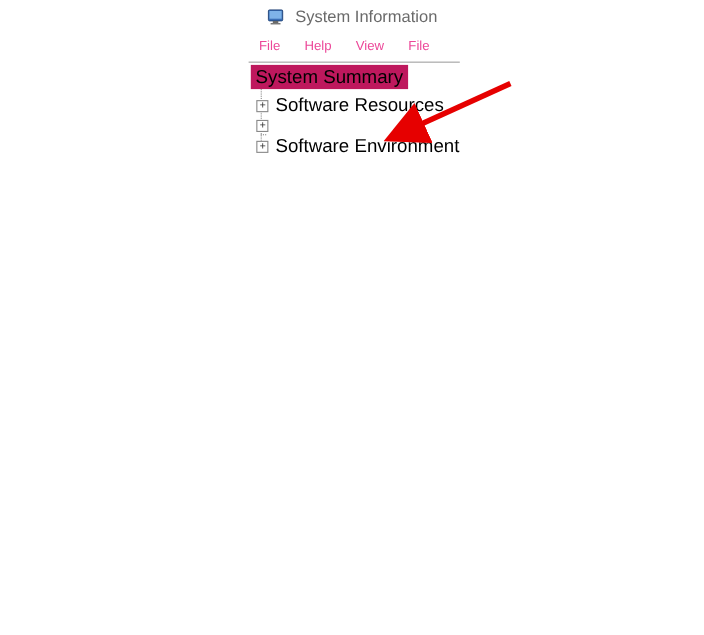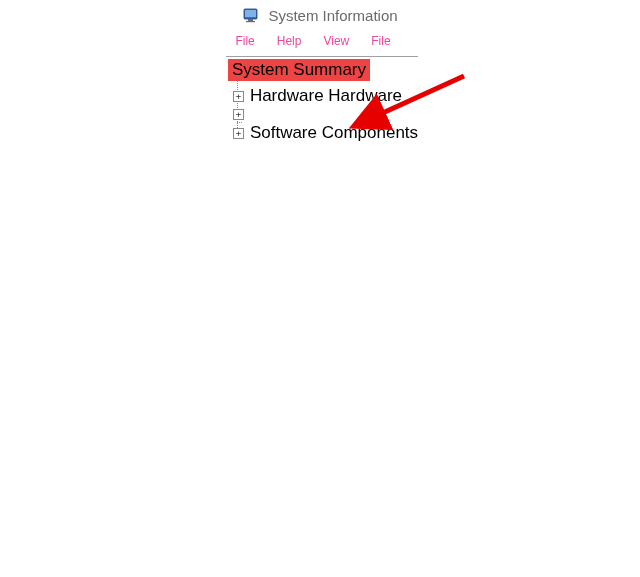--- a/index.html
+++ b/index.html
@@ -63,21 +63,21 @@
       margin-right: 0;
     }
     .tree-panel {
       padding-top: 2px;
       position: relative;
     }
     .tree-root {
       padding: 1px 4px;
       font-size: 17px;
       color: #000;
-      background: #ef4444;
+      background: #be185d;
       display: inline-block;
       margin-left: 2px;
       cursor: default;
     }
     .tree-children {
       margin-top: 2px;
       position: relative;
     }
     .tree-line {
       position: absolute;
@@ -150,30 +150,30 @@
   </div>
 
   <div class="content-area">
     <div class="tree-panel">
       <div class="tree-root">System Summary</div>
       <div class="tree-children">
         <div class="tree-line"></div>
 
         <div class="tree-item">
           <span class="expand-box">+</span>
-          <span>Hardware Hardware</span>
+          <span>Software Resources</span>
         </div>
 
         <div class="tree-item">
           <span class="expand-box">+</span>
         </div>
 
         <div class="tree-item">
           <span class="expand-box">+</span>
-          <span>Software Components</span>
+          <span>Software Environment</span>
         </div>
       </div>
     </div>
 
     <svg class="arrow-annotation" style="left:120px; top:15px;" width="130" height="70" viewBox="0 0 130 70">
       <defs>
         <marker id="arrowhead" markerWidth="8" markerHeight="8" refX="2" refY="4" orient="auto">
           <polygon points="0 0, 8 4, 0 8" fill="#e60000"></polygon>
         </marker>
       </defs>

